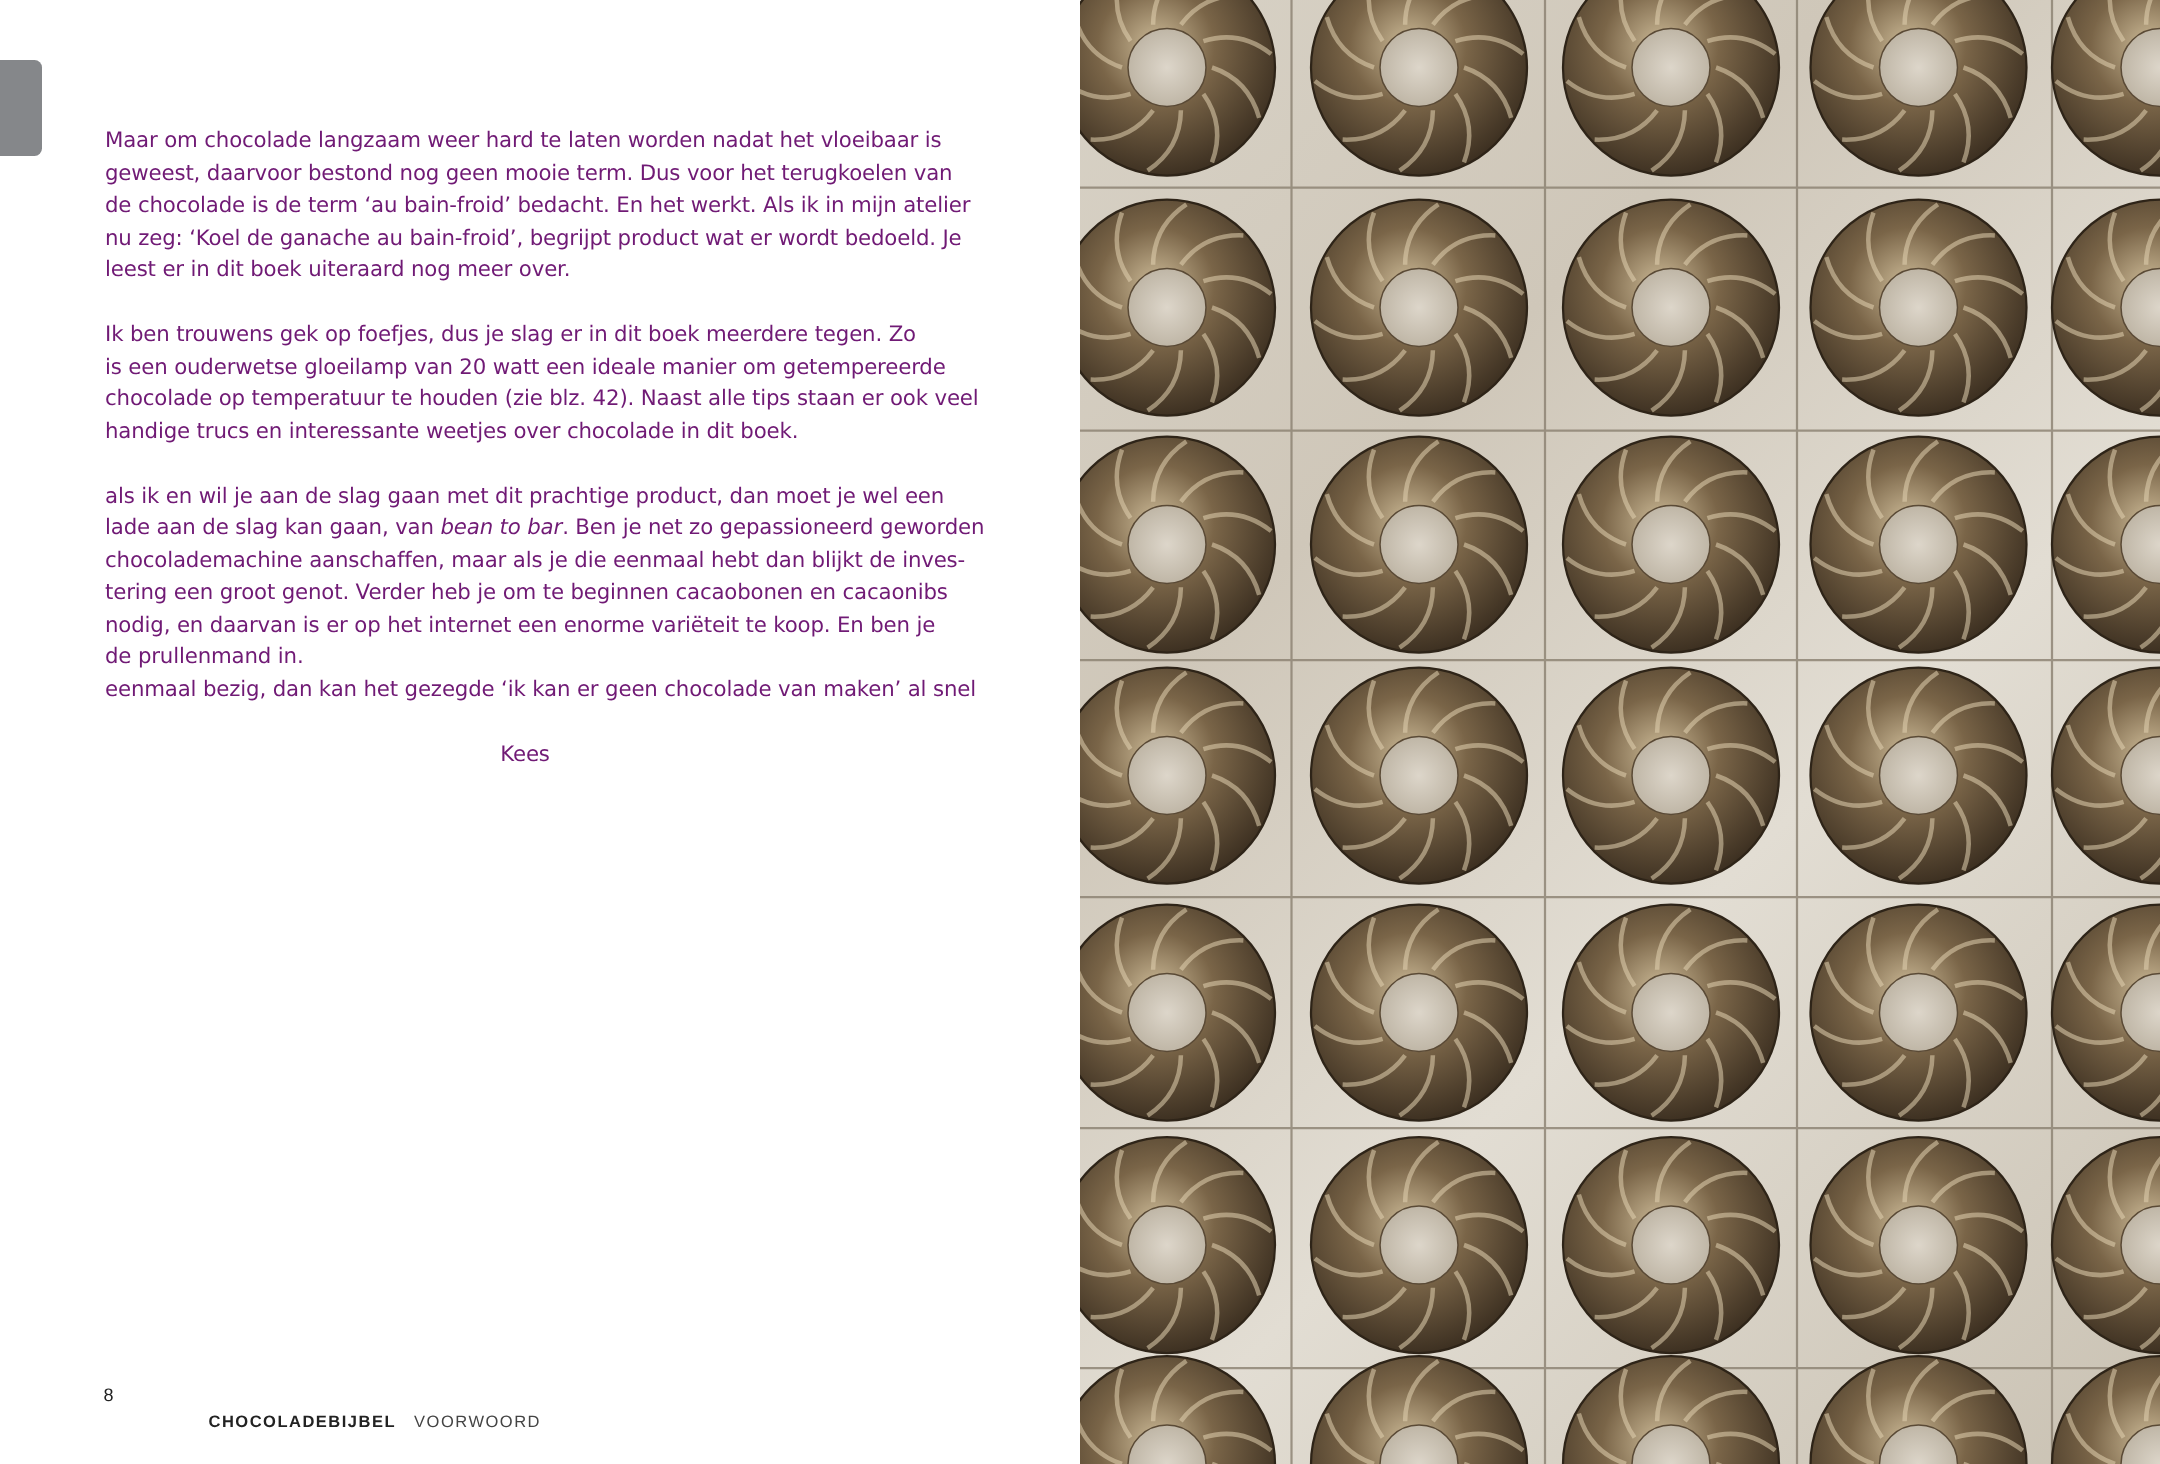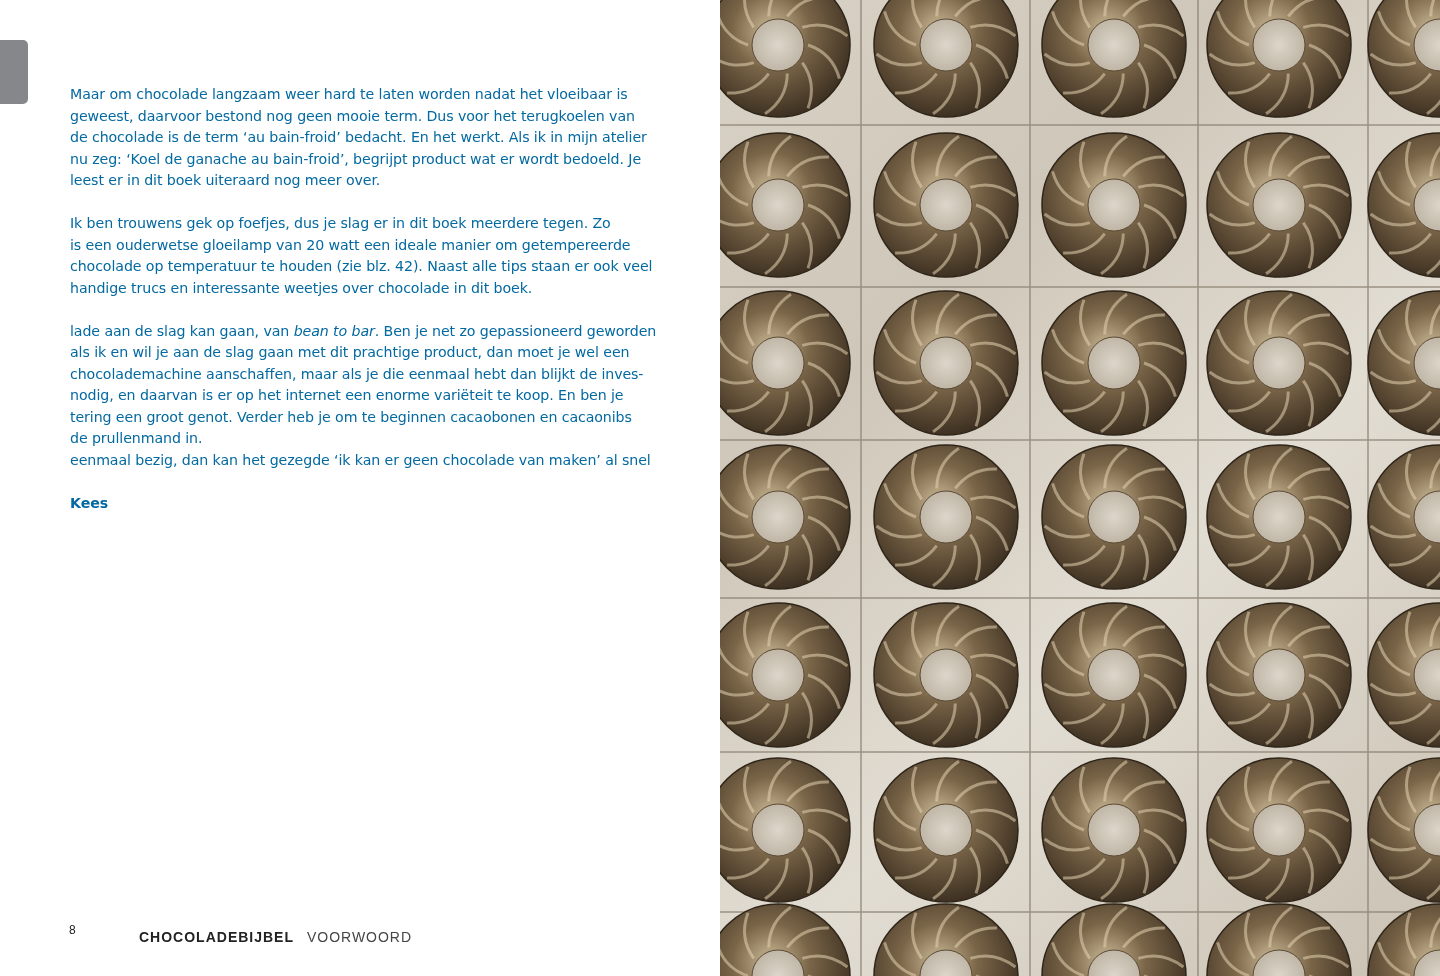--- a/index.html
+++ b/index.html
@@ -1,26 +1,26 @@
 <!DOCTYPE html>
 <html><head>
 <meta charset="utf-8">
 <style>
   html, body { margin:0; padding:0; }
   body { width:1440px; height:976px; position:relative; overflow:hidden; background:#ffffff; font-family:"DejaVu Sans", sans-serif; }
   .page-left { position:absolute; left:0; top:0; width:720px; height:976px; background:#ffffff; }
   .tab-marker { position:absolute; left:0; top:40px; width:28px; height:64px; background:#85878a; border-radius:0 5px 5px 0; }
-  .body-text { position:absolute; left:70px; top:84px; width:560px; color:#0369a1; font-size:14.2px; line-height:21.5px; letter-spacing:-0.1px; }
+  .body-text { position:absolute; left:70px; top:84px; width:560px; color:#701a75; font-size:14.2px; line-height:21.5px; letter-spacing:-0.1px; }
   .para { margin:0 0 21.5px 0; }
   .para .line { display:block; white-space:nowrap; }
   .para em { font-style:italic; }
-  .signature { font-weight:bold; margin:0; }
+  .signature { font-weight:normal; margin:0;text-align:center; }
   .footer { position:absolute; top:923px; left:69px; font-family:"Liberation Sans", sans-serif; color:#222; }
   .page-num { position:absolute; left:0; top:0; font-size:12px; }
-  .running-head { position:absolute; left:70px; top:6px; font-size:14px; letter-spacing:1px; white-space:nowrap; }
+  .running-head { position:absolute; left:70px; top:19px; font-size:11px; letter-spacing:1px; white-space:nowrap; }
   .running-head .book { font-weight:bold; margin-right:8px; }
   .running-head .section { color:#444; }
 
   .photo { position:absolute; left:720px; top:0; width:720px; height:976px; overflow:hidden;
            background:linear-gradient(135deg,#d8d2c6 0%,#cfc7b9 30%,#e2ddd3 60%,#c9c1b2 100%); }
   .photo svg { position:absolute; left:0; top:0; }
 </style>
 </head>
 <body>
 
@@ -35,25 +35,25 @@
       <span class="line">nu zeg: ‘Koel de ganache au bain-froid’, begrijpt product wat er wordt bedoeld. Je</span>
       <span class="line">leest er in dit boek uiteraard nog meer over.</span>
     </p>
     <p class="para">
       <span class="line">Ik ben trouwens gek op foefjes, dus je slag er in dit boek meerdere tegen. Zo</span>
       <span class="line">is een ouderwetse gloeilamp van 20 watt een ideale manier om getempereerde</span>
       <span class="line">chocolade op temperatuur te houden (zie blz. 42). Naast alle tips staan er ook veel</span>
       <span class="line">handige trucs en interessante weetjes over chocolade in dit boek.</span>
     </p>
     <p class="para">
+      <span class="line">als ik en wil je aan de slag gaan met dit prachtige product, dan moet je wel een</span>
       <span class="line"><span>lade aan de slag kan gaan, van </span><em>bean to bar</em><span>. Ben je net zo gepassioneerd geworden</span></span>
-      <span class="line">als ik en wil je aan de slag gaan met dit prachtige product, dan moet je wel een</span>
       <span class="line">chocolademachine aanschaffen, maar als je die eenmaal hebt dan blijkt de inves-</span>
+      <span class="line">tering een groot genot. Verder heb je om te beginnen cacaobonen en cacaonibs</span>
       <span class="line">nodig, en daarvan is er op het internet een enorme variëteit te koop. En ben je</span>
-      <span class="line">tering een groot genot. Verder heb je om te beginnen cacaobonen en cacaonibs</span>
       <span class="line">de prullenmand in.</span>
       <span class="line">eenmaal bezig, dan kan het gezegde ‘ik kan er geen chocolade van maken’ al snel</span>
     </p>
     <p class="signature">Kees</p>
   </div>
 
   <div class="footer">
     <span class="page-num">8</span>
     <span class="running-head">
       <span class="book">CHOCOLADEBIJBEL</span>

